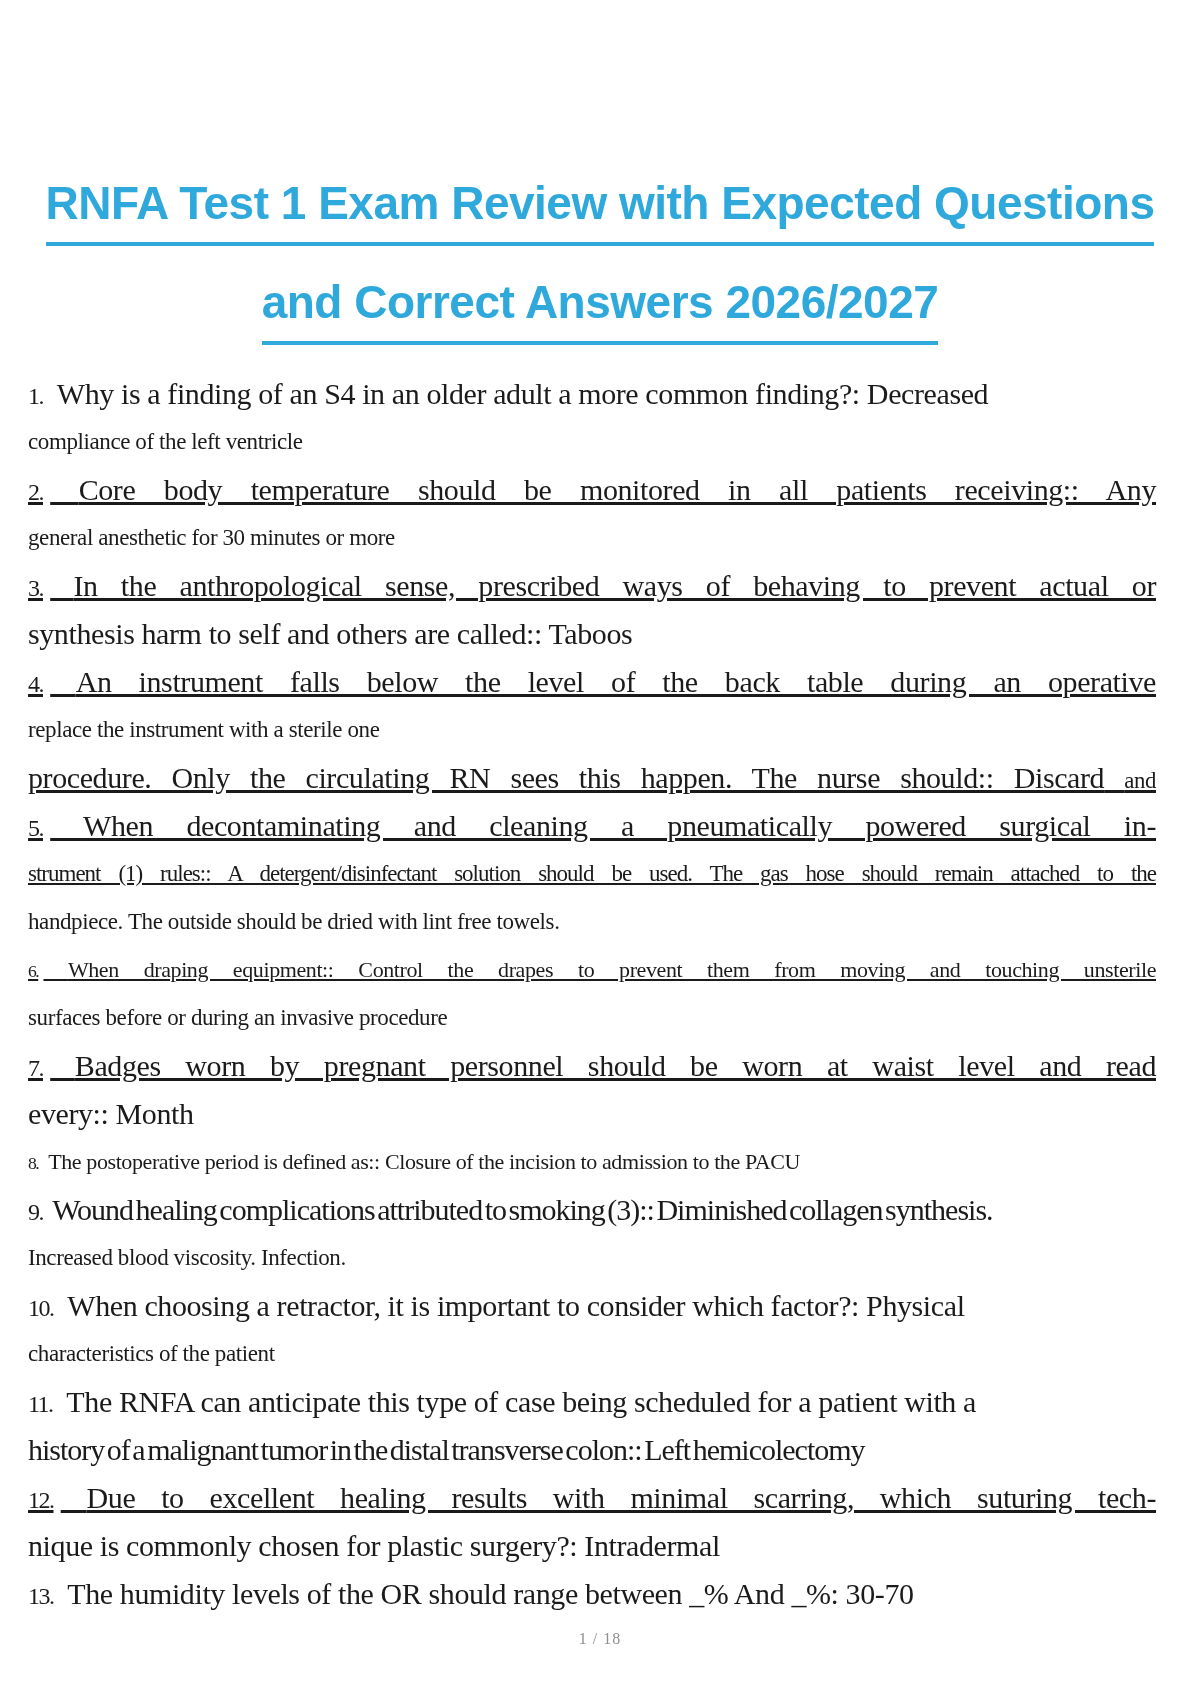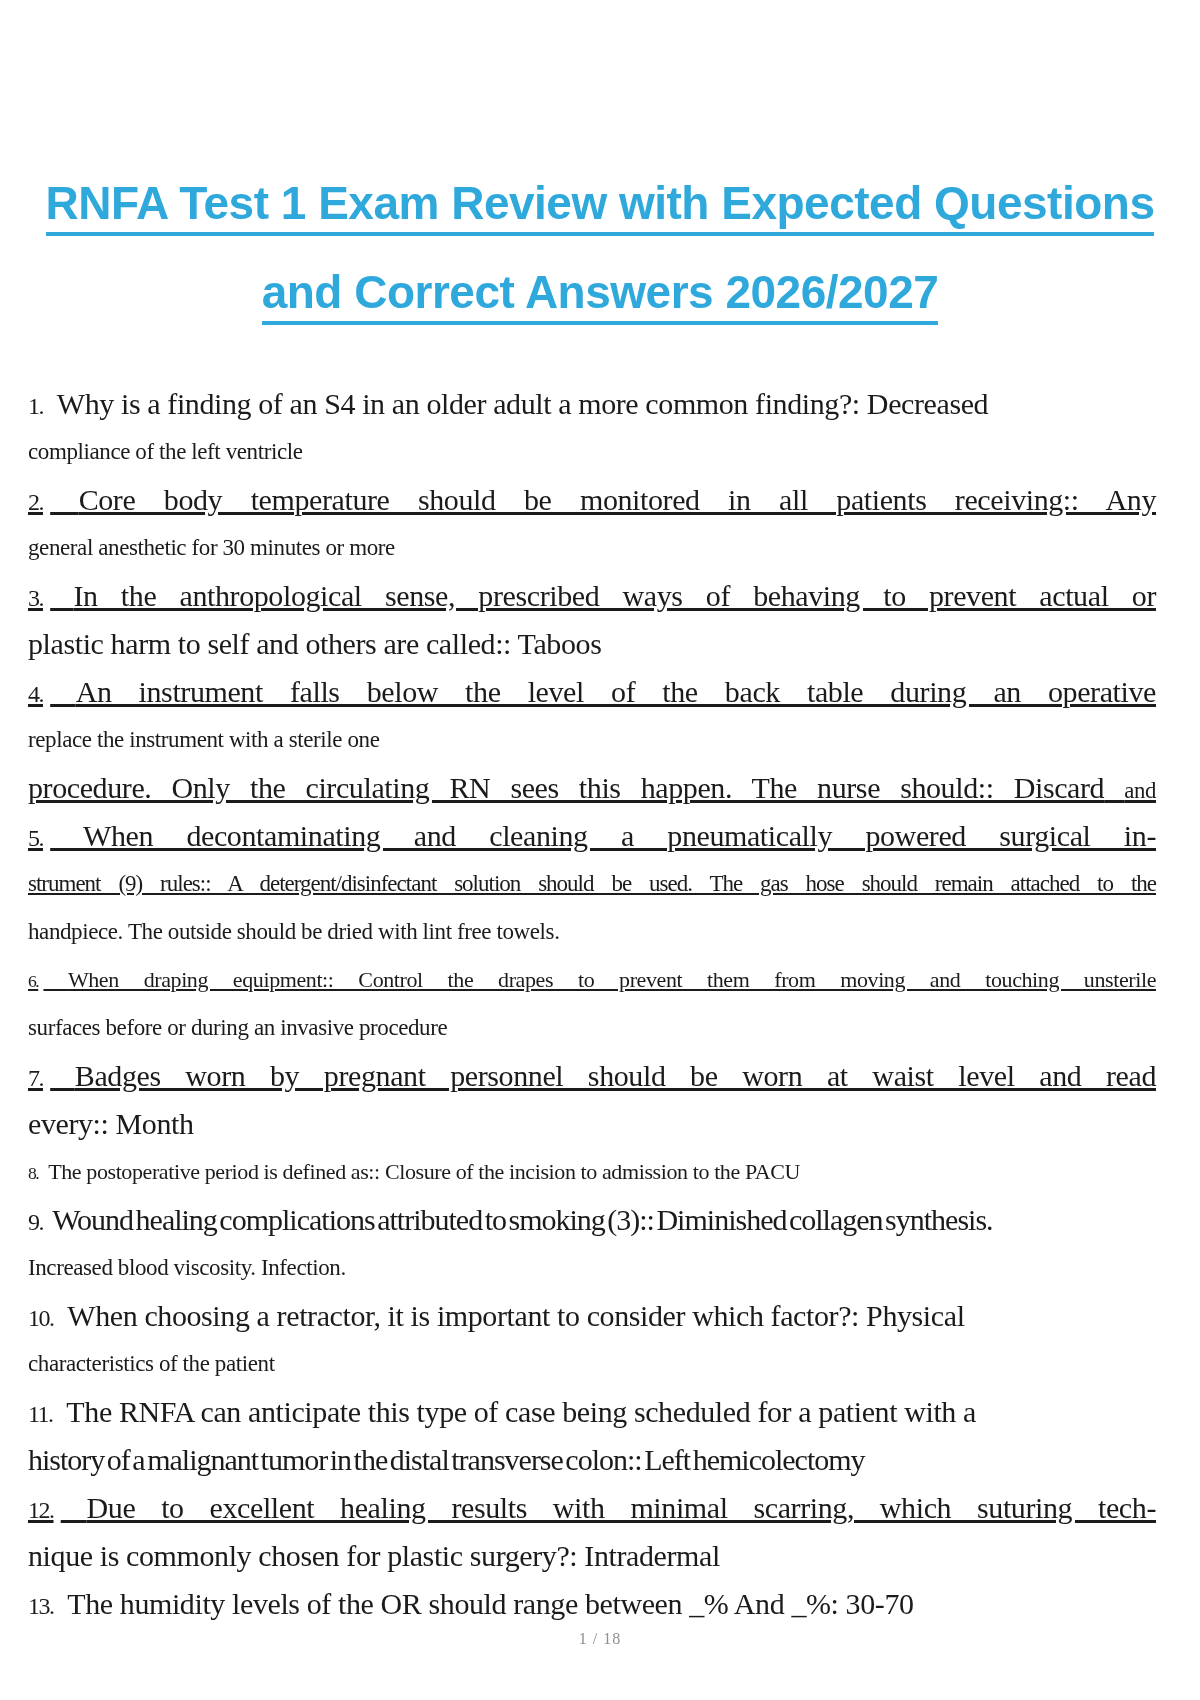--- a/index.html
+++ b/index.html
@@ -26,33 +26,33 @@
     font-weight: bold;
     font-size: 46px;
     line-height: 1.0;
     color: #2fa8dc;
   }
   .title-line { margin-bottom: 33px; }
   .title-text {
     display: inline-block;
     letter-spacing: -0.5px;
     border-bottom: 4px solid #2fa8dc;
-    padding-bottom: 6px;
+    padding-bottom: 16px;
   }
   
   .questions {
     position: absolute;
     top: 372px;
     left: 28px;
     right: 44px;
     color: #1b1b1b;
   }
   .line {
     height: 48px;
-    line-height: 64px;
+    line-height: 44px;
     letter-spacing: -0.4px;
     white-space: normal;
     overflow: visible;
   }
   .lg { font-size: 30px; }
   .md { font-size: 22px; }
   .sm { font-size: 23px; }
   .justify { text-align: justify; text-align-last: justify; text-decoration: underline; }
   .tight { letter-spacing: -1px; word-spacing: -4px; }
   .number {
@@ -87,26 +87,26 @@
       <span class="title-text">and Correct Answers 2026/2027</span>
     </div>
   </div>
 
   <div class="questions">
       <div class="line lg"><span class="number">1.</span> <span class="text">Why is a finding of an S4 in an older adult a more common finding?: Decreased</span></div>
       <div class="line sm"><span class="text">compliance of the left ventricle</span></div>
       <div class="line lg justify"><span class="number">2.</span> <span class="text">Core body temperature should be monitored in all patients receiving:: Any</span></div>
       <div class="line sm"><span class="text">general anesthetic for 30 minutes or more</span></div>
       <div class="line lg justify"><span class="number">3.</span> <span class="text">In the anthropological sense, prescribed ways of behaving to prevent actual or</span></div>
-      <div class="line lg"><span class="text">plastic harm to self and others are called:: Taboos</span></div>
+      <div class="line lg"><span class="text">synthesis harm to self and others are called:: Taboos</span></div>
       <div class="line lg justify"><span class="number">4.</span> <span class="text">An instrument falls below the level of the back table during an operative</span></div>
       <div class="line sm"><span class="text">replace the instrument with a sterile one</span></div>
       <div class="line lg justify"><span class="text">procedure. Only the circulating RN sees this happen. The nurse should:: Discard</span> <span class="small">and</span></div>
       <div class="line lg justify"><span class="number">5.</span> <span class="text">When decontaminating and cleaning a pneumatically powered surgical in-</span></div>
-      <div class="line sm justify tight"><span class="text">strument (9) rules:: A detergent/disinfectant solution should be used. The gas hose should remain attached to the</span></div>
+      <div class="line sm justify tight"><span class="text">strument (1) rules:: A detergent/disinfectant solution should be used. The gas hose should remain attached to the</span></div>
       <div class="line sm"><span class="text">handpiece. The outside should be dried with lint free towels.</span></div>
       <div class="line md justify"><span class="number">6.</span> <span class="text">When draping equipment:: Control the drapes to prevent them from moving and touching unsterile</span></div>
       <div class="line sm"><span class="text">surfaces before or during an invasive procedure</span></div>
       <div class="line lg justify"><span class="number">7.</span> <span class="text">Badges worn by pregnant personnel should be worn at waist level and read</span></div>
       <div class="line lg"><span class="text">every:: Month</span></div>
       <div class="line md"><span class="number">8.</span> <span class="text">The postoperative period is defined as:: Closure of the incision to admission to the PACU</span></div>
       <div class="line lg tight"><span class="number">9.</span> <span class="text">Wound healing complications attributed to smoking (3):: Diminished collagen synthesis.</span></div>
       <div class="line sm"><span class="text">Increased blood viscosity. Infection.</span></div>
       <div class="line lg"><span class="number">10.</span> <span class="text">When choosing a retractor, it is important to consider which factor?: Physical</span></div>
       <div class="line sm"><span class="text">characteristics of the patient</span></div>

